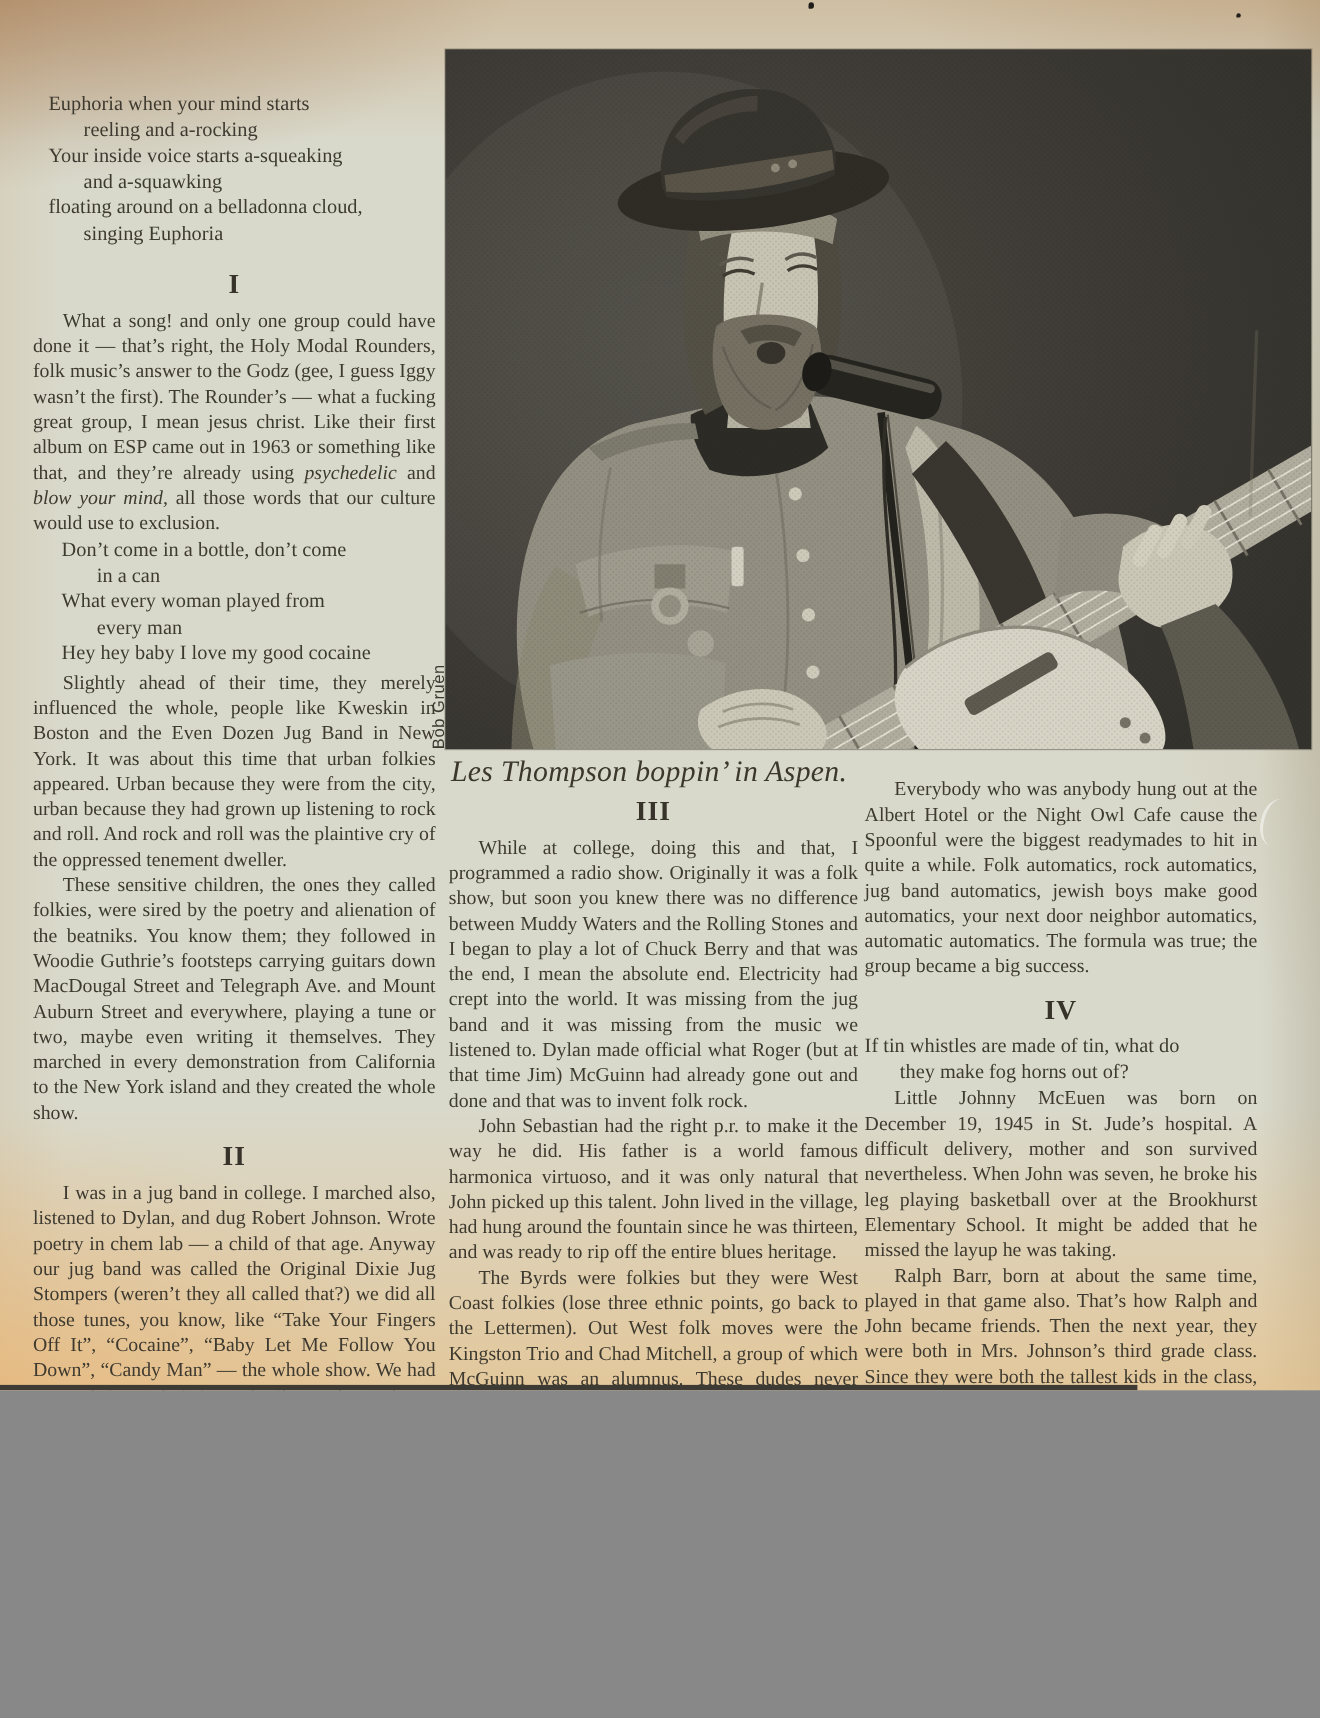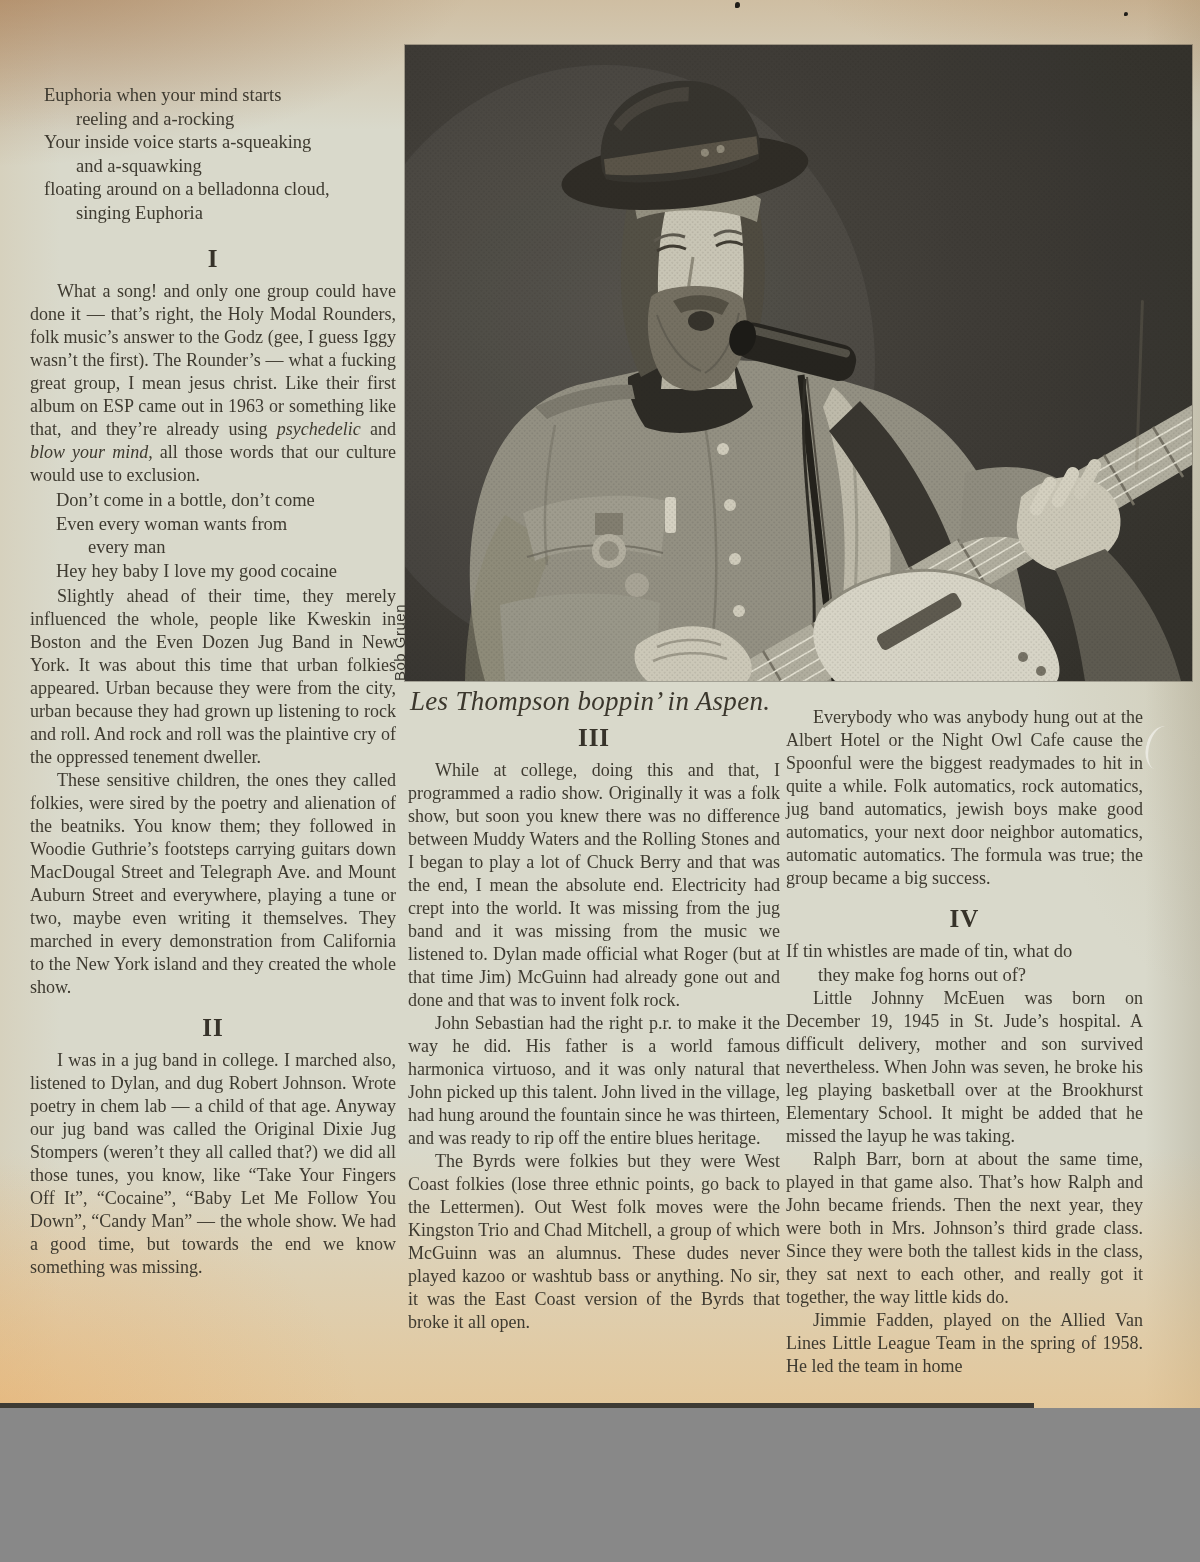--- a/index.html
+++ b/index.html
@@ -1,17 +1,17 @@
 <!DOCTYPE html>
 <html><head>
 <meta charset="utf-8">
 <style>
   html,body{margin:0;padding:0;background:#888;}
   .page{
-    position:relative;width:1200px;height:1408px;overflow:hidden;
+    position:relative;width:1200px;height:1264px;overflow:hidden;
     font-family:"Liberation Serif","DejaVu Serif",serif;
     color:#3e3a30;
     background:
       radial-gradient(ellipse 820px 360px at -2% -4%, rgba(146,92,50,0.55), rgba(146,92,50,0) 62%),
       radial-gradient(ellipse 700px 300px at 98% -6%, rgba(170,126,80,0.42), rgba(170,126,80,0) 60%),
       linear-gradient(180deg, rgba(190,146,96,0.38), rgba(190,146,96,0) 130px),
       radial-gradient(ellipse 560px 420px at 0% 102%, rgba(236,170,96,0.42), rgba(236,170,96,0) 65%),
       linear-gradient(0deg, rgba(233,188,125,0.62), rgba(233,188,125,0) 260px),
       linear-gradient(90deg, rgba(205,185,150,0.25), rgba(205,185,150,0) 60px),
       linear-gradient(270deg, rgba(150,140,115,0.28), rgba(150,140,115,0) 55px),
@@ -84,21 +84,22 @@
       <div class="vline">floating around on a belladonna cloud,</div>
       <div class="vline cont">singing Euphoria</div>
     </div>
 
     <h2 class="sec">I</h2>
 
     <p class="body ind"><span>What a song! and only one group could have done it — that’s right, the Holy Modal Rounders, folk music’s answer to the Godz (gee, I guess Iggy wasn’t the first). The Rounder’s — what a fucking great group, I mean jesus christ. Like their first album on ESP came out in 1963 or something like that, and they’re already using </span><i>psychedelic</i><span> and </span><i>blow your mind,</i><span> all those words that our culture would use to exclusion.</span></p>
 
     <div class="poem poem2">
       <div class="vline">Don’t come in a bottle, don’t come</div>
-      <div class="vline">Even every woman wants from</div>
+      <div class="vline cont">in a can</div>
+      <div class="vline">What every woman played from</div>
       <div class="vline cont">every man</div>
       <div class="vline">Hey hey baby I love my good cocaine</div>
     </div>
 
     <p class="body ind">Slightly ahead of their time, they merely influenced the whole, people like Kweskin in Boston and the Even Dozen Jug Band in New York. It was about this time that urban folkies appeared. Urban because they were from the city, urban because they had grown up listening to rock and roll. And rock and roll was the plaintive cry of the oppressed tenement dweller.</p>
     <p class="body ind">These sensitive children, the ones they called folkies, were sired by the poetry and alienation of the beatniks. You know them; they followed in Woodie Guthrie’s footsteps carrying guitars down MacDougal Street and Telegraph Ave. and Mount Auburn Street and everywhere, playing a tune or two, maybe even writing it themselves. They marched in every demonstration from California to the New York island and they created the whole show.</p>
 
     <h2 class="sec">II</h2>
 
     <p class="body ind">I was in a jug band in college. I marched also, listened to Dylan, and dug Robert Johnson. Wrote poetry in chem lab — a child of that age. Anyway our jug band was called the Original Dixie Jug Stompers (weren’t they all called that?) we did all those tunes, you know, like “Take Your Fingers Off It”, “Cocaine”, “Baby Let Me Follow You Down”, “Candy Man” — the whole show. We had a good time, but towards the end we know something was missing.</p>

